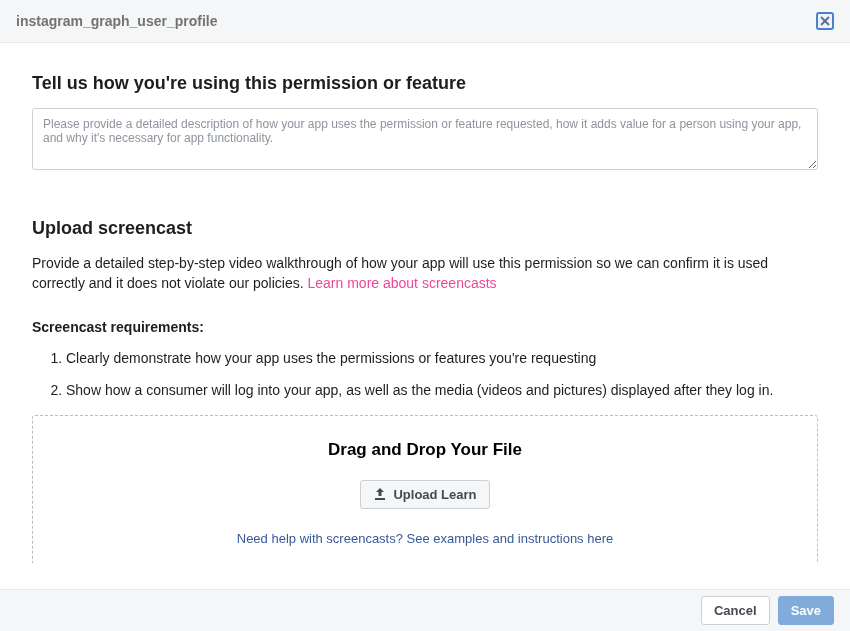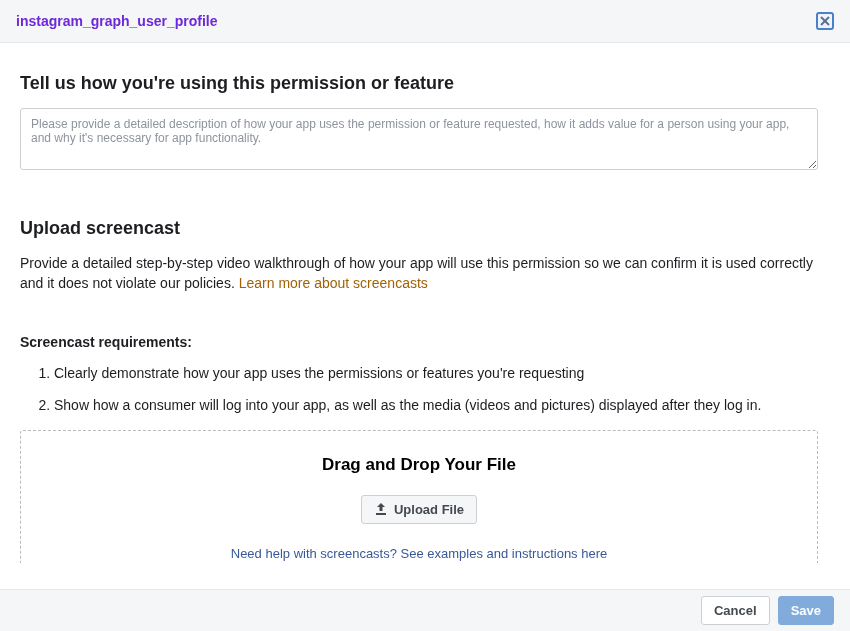--- a/index.html
+++ b/index.html
@@ -15,36 +15,36 @@
       background: #f5f6f7;
       border-bottom: 1px solid #e9e9e9;
       padding: 12px 16px;
       display: flex;
       justify-content: space-between;
       align-items: center;
     }
     .header-title {
       font-weight: bold;
       font-size: 14px;
-      color: #6d28d9;
+      color: #737373;
     }
     .close-btn {
       width: 18px;
       height: 18px;
       border: 2px solid #4c7fc9;
       border-radius: 3px;
       display: flex;
       align-items: center;
       justify-content: center;
       cursor: pointer;
       background: #f0f4fa;
     }
     .close-btn svg { width: 10px; height: 10px; }
     .content {
-      padding: 30px 32px 20px 20px;
+      padding: 30px 32px 20px 32px;
       background: #fff;
       height: 520px;
       overflow: auto;
     }
     .section-heading {
       font-size: 18px;
       font-weight: bold;
       color: #1c1e21;
       margin-bottom: 14px;
     }
@@ -61,28 +61,28 @@
     }
     .desc-textarea::placeholder { color: #8d949e; }
     .block-gap { margin-top: 44px; }
     .subtext {
       font-size: 14px;
       color: #1c1e21;
       line-height: 1.45;
       margin-bottom: 4px;
     }
     .link {
-      color: #a16207;
+      color: #ec4899;
       cursor: pointer;
       margin-top: 34px;
     }
     .req-heading {
       font-weight: bold;
       font-size: 14px;
-      margin-top: 40px;
+      margin-top: 25px;
       margin-bottom: 14px;
     }
     .req-list {
       padding-left: 34px;
       font-size: 14px;
       color: #1c1e21;
     }
     .req-list li {
       margin-bottom: 14px;
       line-height: 1.3;
@@ -181,21 +181,21 @@
         <li>Show how a consumer will log into your app, as well as the media (videos and pictures) displayed after they log in.</li>
       </ol>
 
       <div class="dropzone">
         <div class="dropzone-title">Drag and Drop Your File</div>
         <button class="upload-btn">
           <svg viewBox="0 0 14 14">
             <path d="M7 1 L3 5 L5.5 5 L5.5 9 L8.5 9 L8.5 5 L11 5 Z" fill="#444950"></path>
             <rect x="2" y="11" width="10" height="2" fill="#444950"></rect>
           </svg>
-          <span>Upload File</span>
+          <span>Upload Learn</span>
         </button>
         <span class="help-link">Need help with screencasts? See examples and instructions here</span>
       </div>
     </div>
   </div>
 
   <div class="footer">
     <button class="btn btn-cancel">Cancel</button>
     <button class="btn btn-save">Save</button>
   </div>

